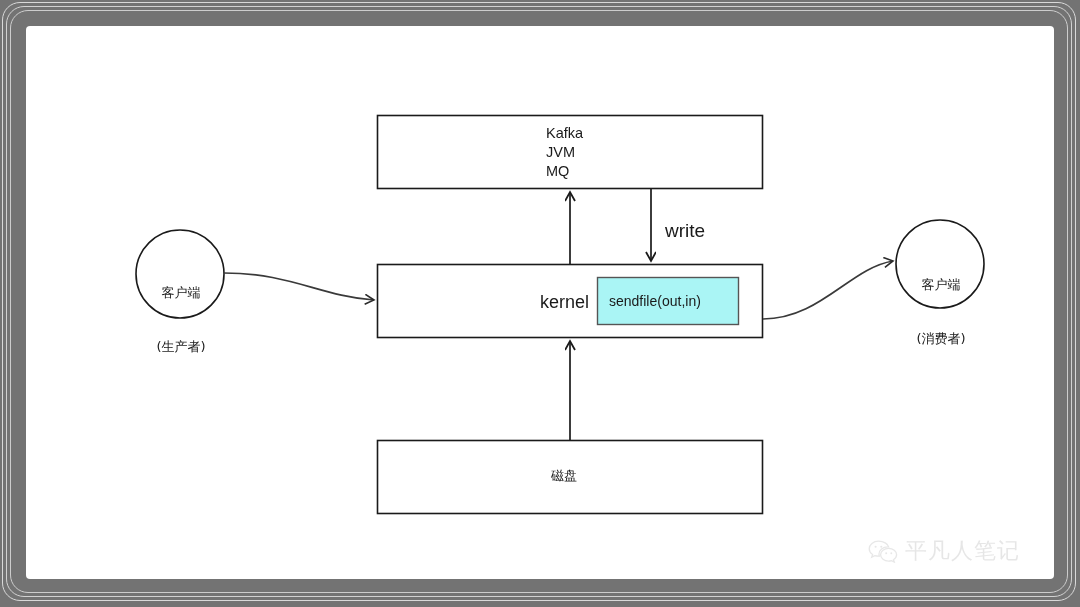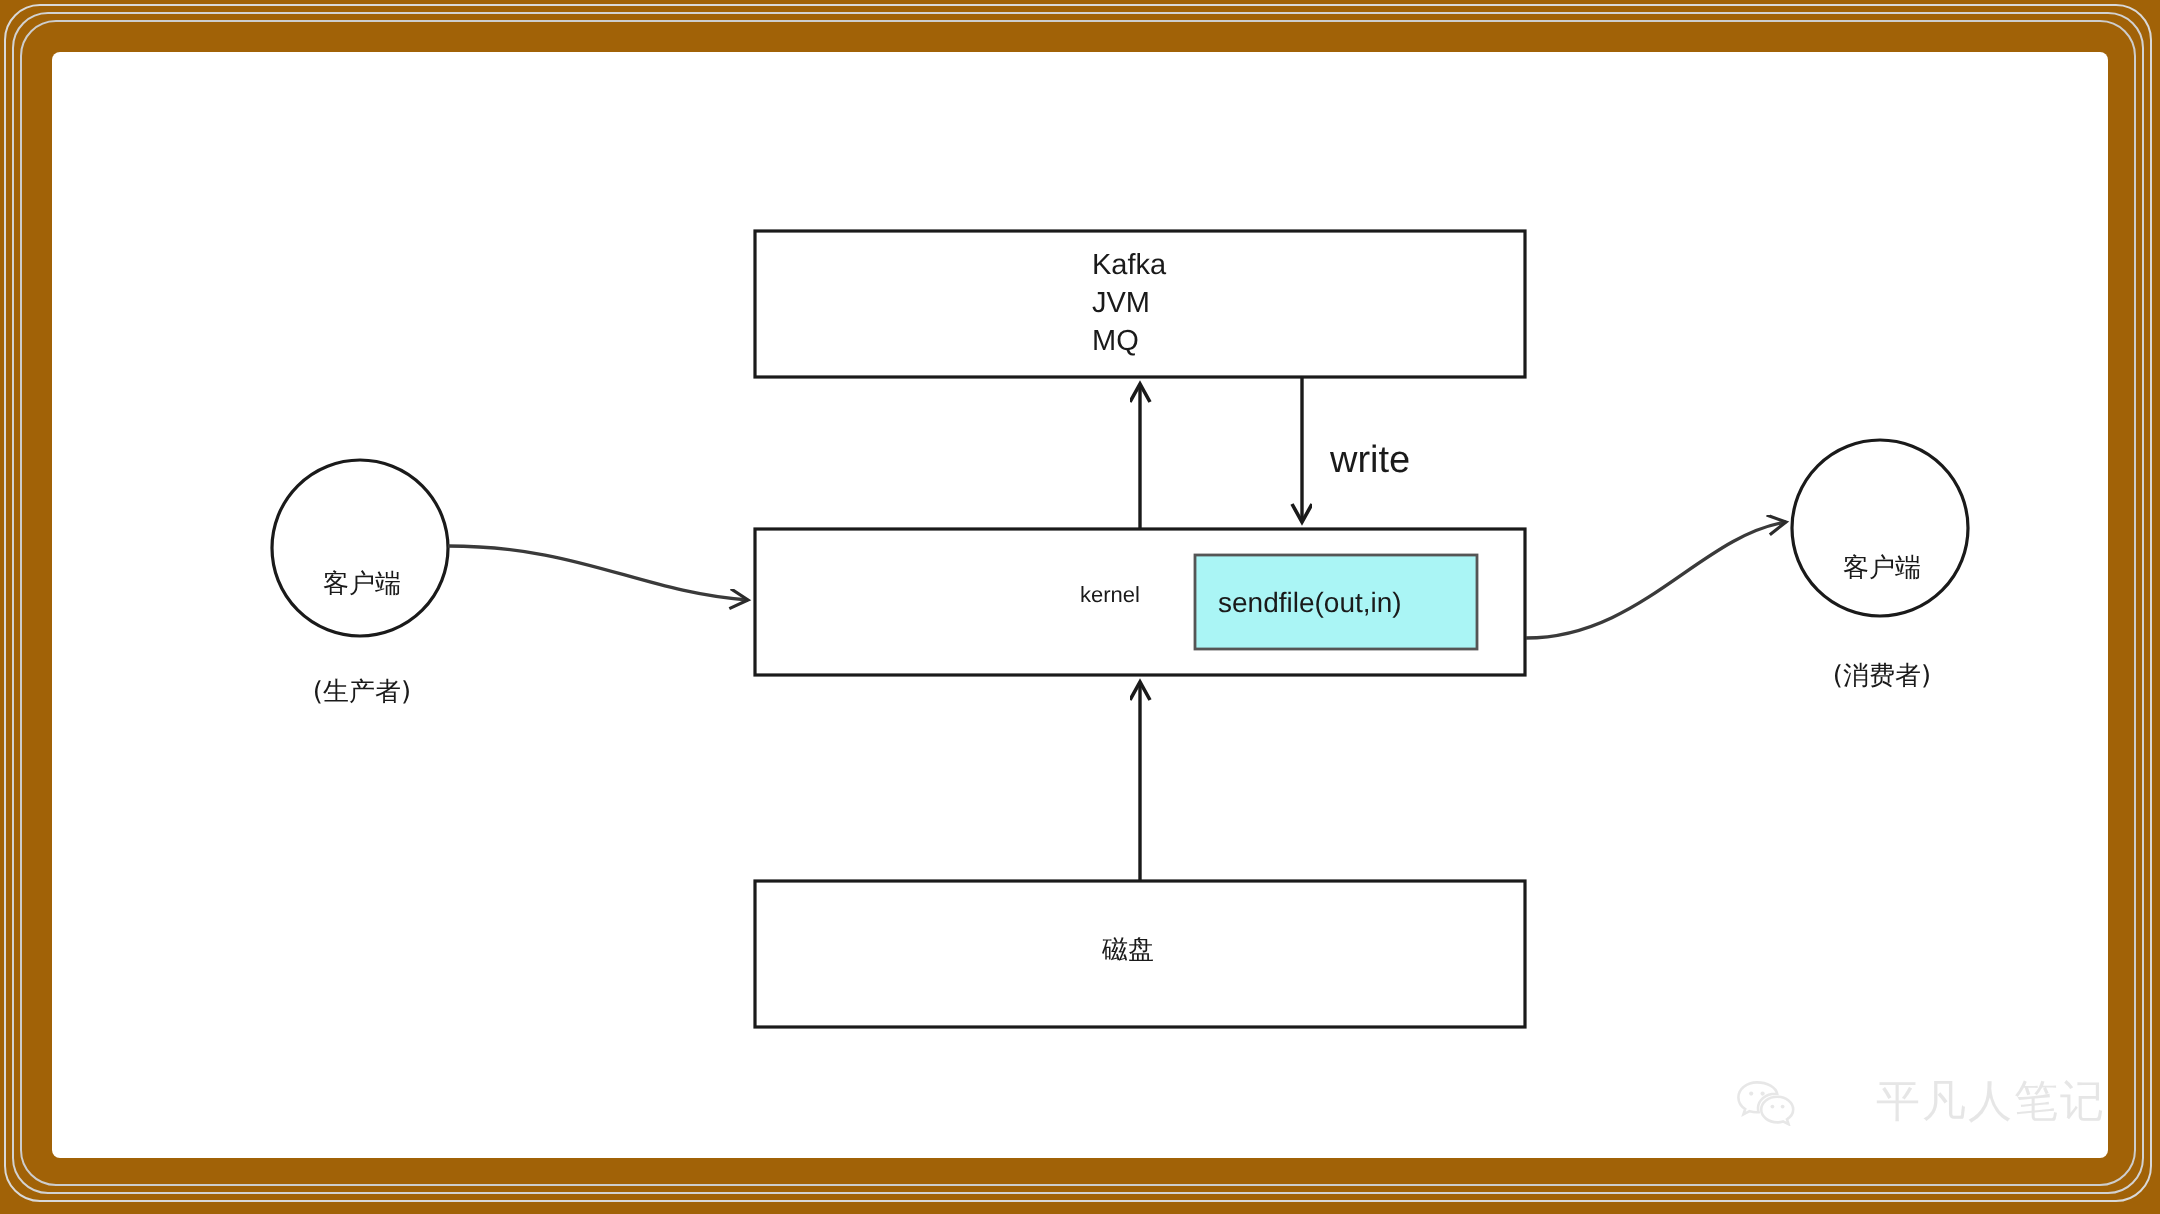--- a/index.html
+++ b/index.html
@@ -4,21 +4,21 @@
 <style>
   html, body {
     margin: 0;
     padding: 0;
     background: #ffffff;
   }
   #page {
     position: relative;
     width: 1080px;
     height: 607px;
-    background: #a16207;
+    background: #737373;
     overflow: hidden;
     font-family: "Liberation Sans", "DejaVu Sans", sans-serif;
   }
   
   .frame {
     position: absolute;
     border-radius: 18px;
     pointer-events: none;
   }
   .frame-outer {
@@ -59,21 +59,21 @@
   }
   .kafka-label {
     left: 546px;
     top: 124px;
     font-size: 14.5px;
     text-align: left;
   }
   .kernel-label {
     left: 540px;
     top: 291px;
-    font-size: 11px;
+    font-size: 18px;
   }
   .sendfile-label {
     left: 609px;
     top: 292px;
     font-size: 14px;
   }
   .disk-label {
     left: 551px;
     top: 467px;
     font-size: 13px;
@@ -112,21 +112,20 @@
     align-items: center;
     gap: 7px;
     opacity: 0.55;
   }
   #watermark .wm-text {
     font-size: 22px;
     color: #d3d3d3;
     letter-spacing: 1px;
     font-family: "DejaVu Sans", sans-serif;
     white-space: nowrap;
-    margin-left: 33px;
   }
 </style>
 </head>
 <body>
 
 <div id="page">
 
   <div class="frame frame-outer"></div>
   <div class="frame frame-mid"></div>
   <div class="frame frame-inner"></div>

